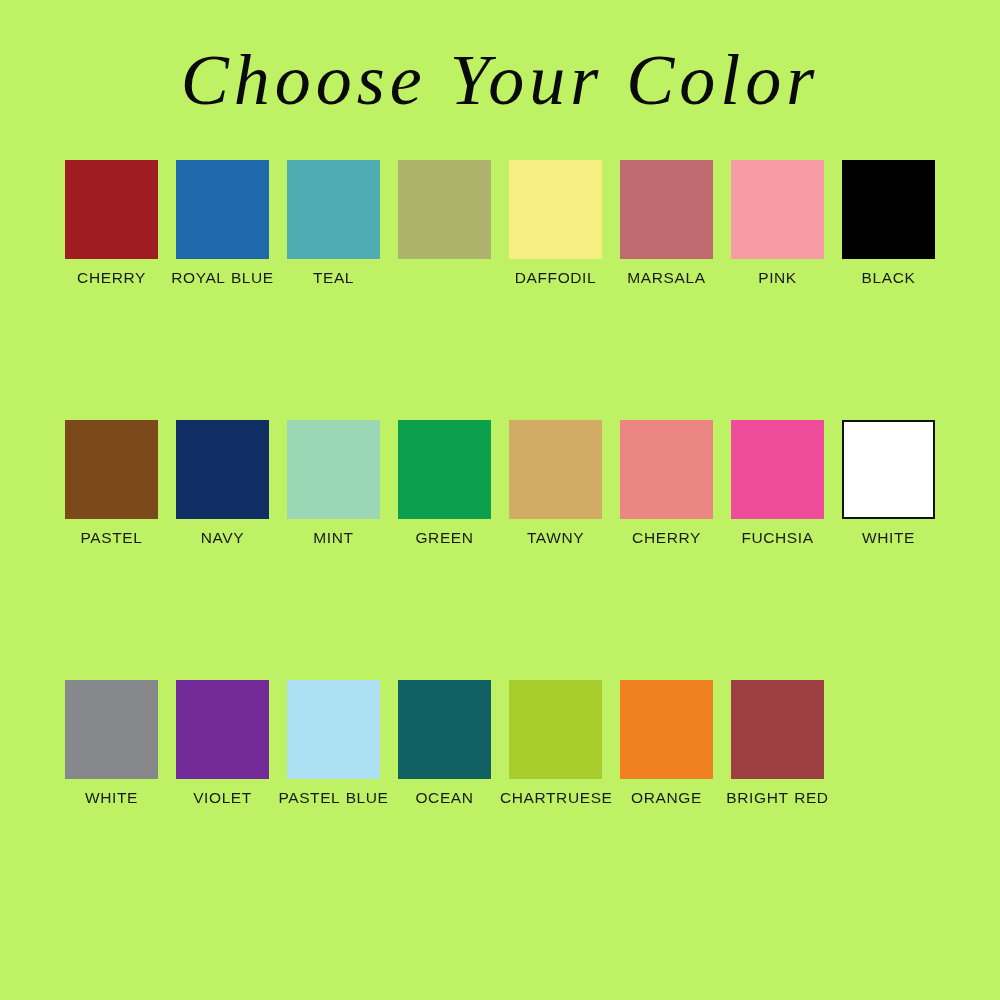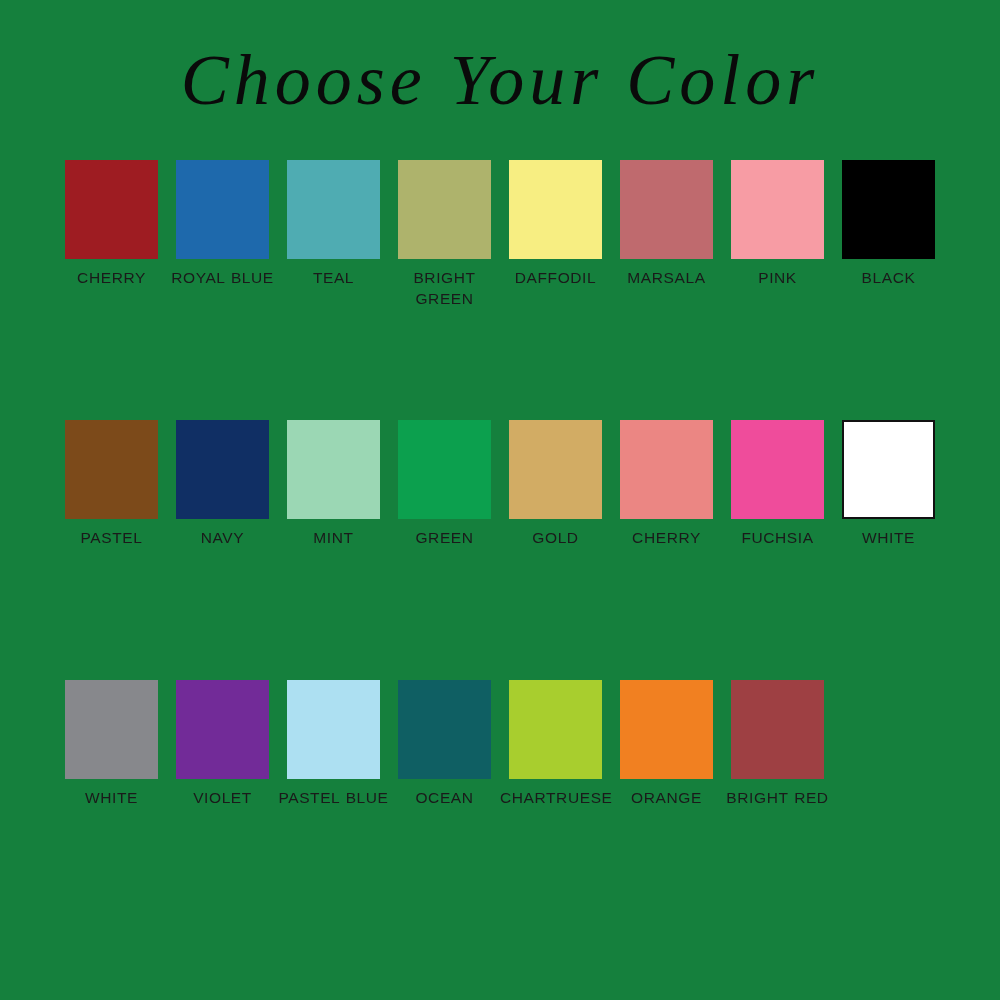--- a/index.html
+++ b/index.html
@@ -11,21 +11,21 @@
     width: 1000px;
     height: 1000px;
     font-family: "Liberation Sans", sans-serif;
     overflow: hidden;
   }
 
   .page {
     position: relative;
     width: 1000px;
     height: 1000px;
-    background: #15803d;
+    background: #bef264;
     box-sizing: border-box;
   }
 
   .page-title {
     position: absolute;
     top: 44px;
     left: 0;
     width: 1000px;
     text-align: center;
     font-family: "Liberation Serif", "DejaVu Serif", serif;
@@ -100,21 +100,20 @@
         <div class="swatch-cell">
           <div class="swatch-chip" style="background-color: rgb(30, 105, 172);"></div>
           <div class="swatch-label">ROYAL BLUE</div>
         </div>
         <div class="swatch-cell">
           <div class="swatch-chip" style="background-color: rgb(79, 172, 178);"></div>
           <div class="swatch-label">TEAL</div>
         </div>
         <div class="swatch-cell">
           <div class="swatch-chip" style="background-color: rgb(174, 179, 108);"></div>
-          <div class="swatch-label">BRIGHT GREEN</div>
         </div>
         <div class="swatch-cell">
           <div class="swatch-chip" style="background-color: rgb(247, 238, 130);"></div>
           <div class="swatch-label">DAFFODIL</div>
         </div>
         <div class="swatch-cell">
           <div class="swatch-chip" style="background-color: rgb(191, 106, 110);"></div>
           <div class="swatch-label">MARSALA</div>
         </div>
         <div class="swatch-cell">
@@ -138,21 +137,21 @@
         <div class="swatch-cell">
           <div class="swatch-chip" style="background-color: rgb(155, 215, 180);"></div>
           <div class="swatch-label">MINT</div>
         </div>
         <div class="swatch-cell">
           <div class="swatch-chip" style="background-color: rgb(12, 160, 78);"></div>
           <div class="swatch-label">GREEN</div>
         </div>
         <div class="swatch-cell">
           <div class="swatch-chip" style="background-color: rgb(210, 172, 100);"></div>
-          <div class="swatch-label">GOLD</div>
+          <div class="swatch-label">TAWNY</div>
         </div>
         <div class="swatch-cell">
           <div class="swatch-chip" style="background-color: rgb(235, 134, 131);"></div>
           <div class="swatch-label">CHERRY</div>
         </div>
         <div class="swatch-cell">
           <div class="swatch-chip" style="background-color: rgb(239, 76, 155);"></div>
           <div class="swatch-label">FUCHSIA</div>
         </div>
         <div class="swatch-cell">

